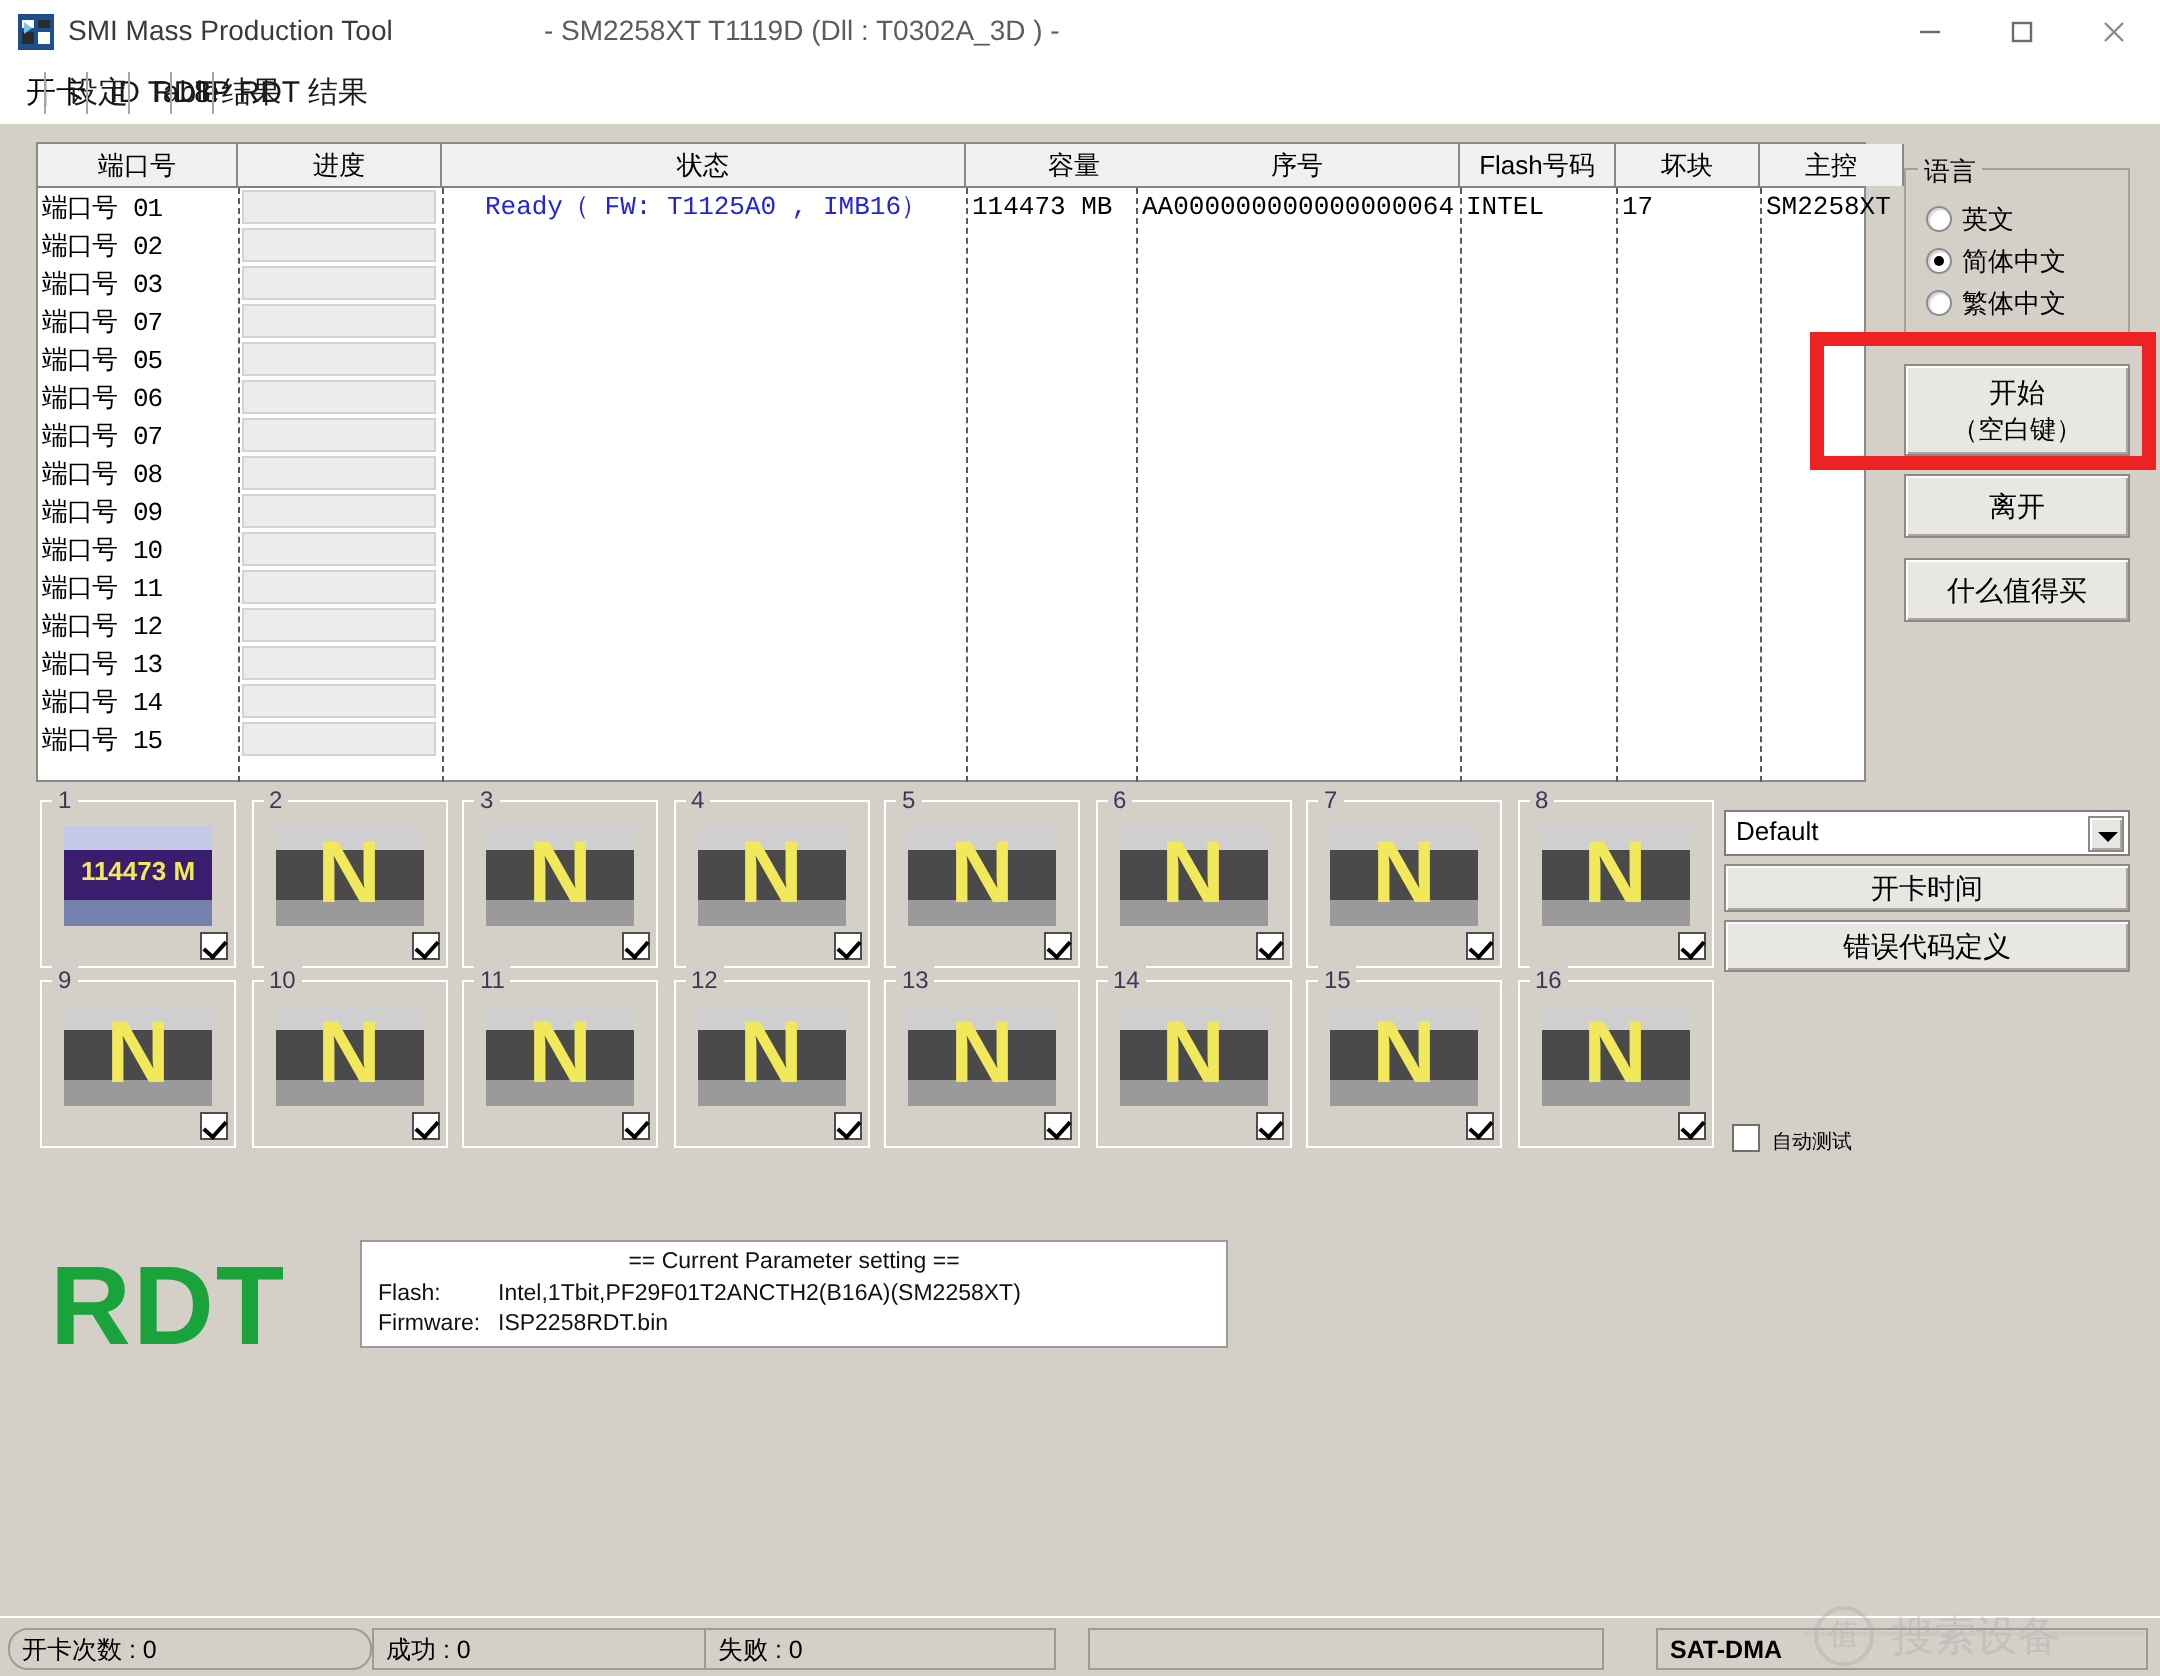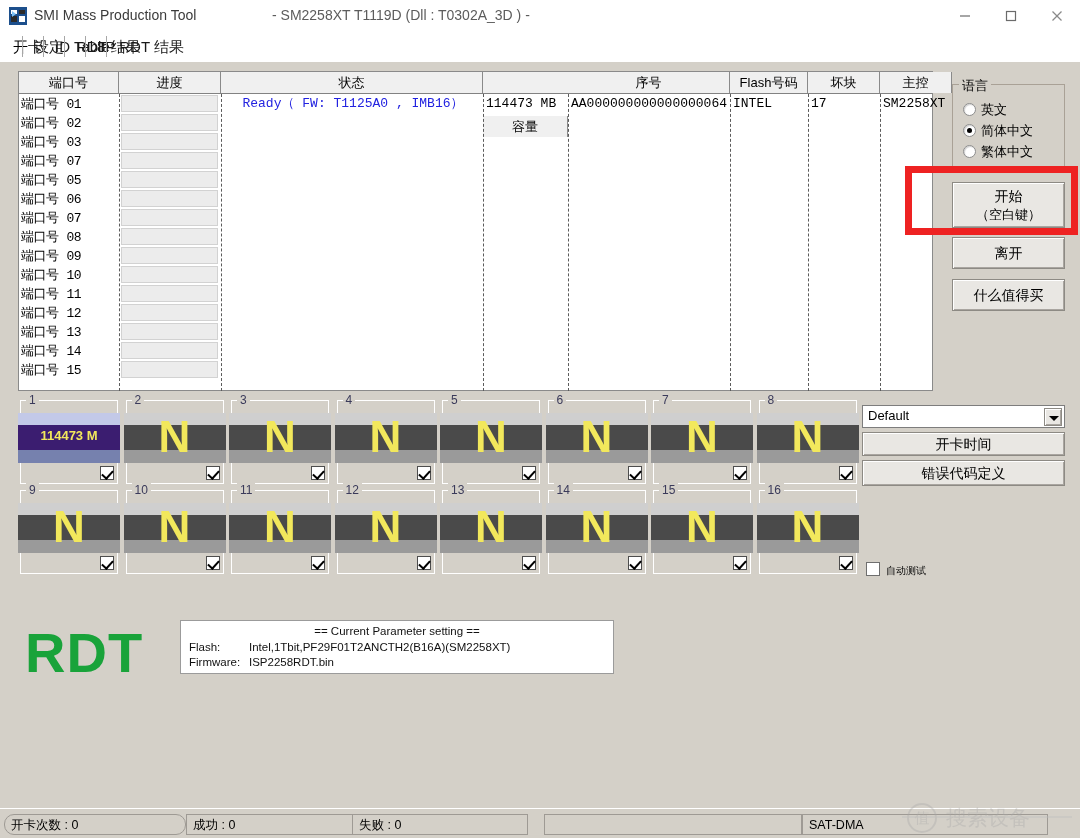--- a/index.html
+++ b/index.html
@@ -65,21 +65,21 @@
        box-shadow:inset 1px 1px 0 #ffffff, inset -1px -1px 0 #a9a5a0;
        text-align:center;font-size:14px;color:#000;cursor:default;}
   .btn .l1{display:block;}
   .btn .l2{display:block;font-size:13px;}
 
   
   .tileframe{position:absolute;border:1px solid #ffffff;box-sizing:border-box;background:#d4d0c8;}
   .tileframe .tnum{position:absolute;left:5px;top:-8px;background:#d4d0c8;padding:0 3px;
                    font-size:12px;color:#3a3a5a;font-family:"Liberation Sans",sans-serif;}
   .thumb{position:absolute;left:50%;top:12px;transform:translateX(-50%);
-         width:74px;height:50px;background:#0369a1;overflow:hidden;padding-left:28px;}
+         width:74px;height:50px;background:#0369a1;overflow:hidden;}
   .thumb .b1{position:absolute;left:0;top:0;width:100%;height:12px;background:#cfcfcf;}
   .thumb .b2{position:absolute;left:0;top:12px;width:100%;height:25px;background:#4a4a4a;}
   .thumb .b3{position:absolute;left:0;top:37px;width:100%;height:13px;background:#9a9a9a;}
   .thumb .nletter{position:absolute;left:0;top:-4px;width:100%;height:100%;
                   font-size:44px;font-weight:bold;color:#f2e85c;text-align:center;
                   line-height:56px;font-family:"Liberation Sans",sans-serif;}
   .thumb.first .b1{background:#c3c9e8;}
   .thumb.first .b2{background:#3b1d70;}
   .thumb.first .b3{background:#7681ae;}
   .thumb.first .captxt{position:absolute;left:0;top:15px;width:100%;text-align:center;
@@ -184,21 +184,21 @@
     </div>
 
   <div class="scroll-l"></div>
   <div class="client">
 
     <div class="grid">
       <div class="grid-head" id="gridhead">
           <div class="gh" style="left: 0px; width: 100px;">端口号</div>
           <div class="gh" style="left: 100px; width: 102px;">进度</div>
           <div class="gh" style="left: 202px; width: 262px;">状态</div>
-          <div class="gh" style="left: 464px; width: 85px; margin-top: 44px;">容量</div>
+          <div class="gh" style="left: 476px; width: 85px;">容量</div>
           <div class="gh" style="left: 549px; width: 162px;">序号</div>
           <div class="gh" style="left: 711px; width: 78px;">Flash号码</div>
           <div class="gh" style="left: 789px; width: 72px;">坏块</div>
           <div class="gh" style="left: 861px; width: 72px;">主控</div>
         </div>
       <div id="gridlines">
           <div class="gcolline" style="left: 100px;"></div>
           <div class="gcolline" style="left: 202px;"></div>
           <div class="gcolline" style="left: 464px;"></div>
           <div class="gcolline" style="left: 549px;"></div>
@@ -568,21 +568,21 @@
         <span class="lbl">Firmware:</span><span>ISP2258RDT.bin</span>
       </div>
     </div>
   </div>
 
   <div class="statusbar" id="statusbar">
       <div class="sbcell" style="left: 4px; width: 182px; border-radius: 10px;">开卡次数 : 0</div>
       <div class="sbcell" style="left: 186px; width: 182px;">成功 : 0</div>
       <div class="sbcell" style="left: 352px; width: 176px;">失败 : 0</div>
       <div class="sbcell" style="left: 544px; width: 258px;"></div>
-      <div class="sbcell" style="left: 802px; width: 246px;">SAT-DMA</div>
+      <div class="sbcell" style="left: 828px; width: 246px; font-weight: bold;">SAT-DMA</div>
     </div>
 
   <div class="redbox" style="left:905px;top:166px;width:173px;height:69px;"></div>
 
   <div class="watermark">
     <div class="wline"></div>
     <div class="wcirc">值</div>
     <div class="wtext">搜索设备</div>
   </div>
 

